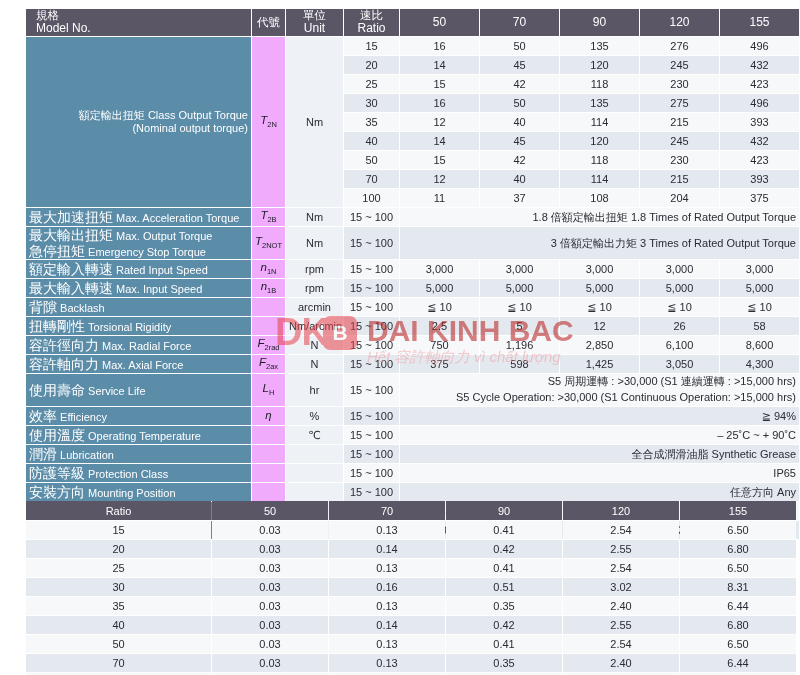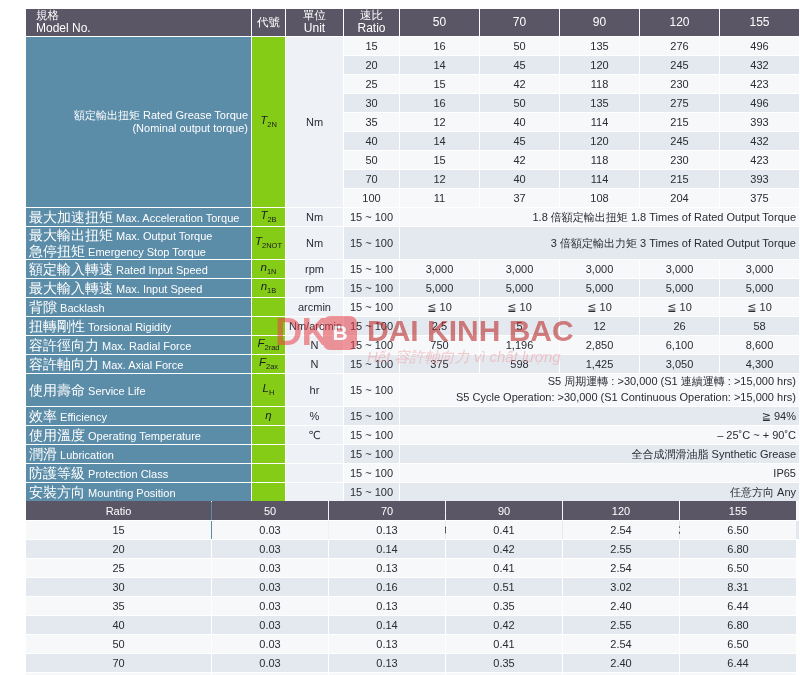--- a/index.html
+++ b/index.html
@@ -83,21 +83,21 @@
   .lbl-big .l2 { display:block;text-align:right; }
 
   
   .cell {
     background: #f6f8fa;
     color: #2b2b33;
     text-align: center;
     font-size: 11px;
   }
   .cell.alt { background: #e3e9ef; }
-  .cell.sym  { background: #84cc16; color:#1b1b22; font-style: italic; font-size: 11.5px; }
+  .cell.sym  { background: #f0abfc; color:#1b1b22; font-style: italic; font-size: 11.5px; }
   .cell.unit { background: #eef2f6; font-size: 11px; }
   .cell.span { text-align: right; font-size: 11px; }
   .cell.span2 { line-height: 1.45; }
   sub { font-size: 7.5px; font-style: normal; letter-spacing: 0; }
 
   
   table.ratio { position: absolute; border-collapse: separate; border-spacing: 1px; table-layout: fixed; }
   table.ratio td { padding: 0; text-align:center; font-size: 11px; }
   .rhd { background: #5a5666; color:#fff; font-size:12px; }
   .rc  { background:#f6f8fa; color:#2b2b33; }
@@ -147,21 +147,21 @@
         <th class="hd">50</th>
         <th class="hd">70</th>
         <th class="hd">90</th>
         <th class="hd">120</th>
         <th class="hd">155</th>
       </tr>
     </thead>
     <tbody id="main-body">
         <tr style="height: 18px;">
           <td class="lbl lbl-big" rowspan="9">
-            <span class="l1">額定輸出扭矩 Rated Grease Torque</span>
+            <span class="l1">額定輸出扭矩 Class Output Torque</span>
             <span class="l2">(Nominal output torque)</span>
           </td>
           <td class="cell sym" rowspan="9"><span>T<sub>2N</sub></span></td>
           <td class="cell unit" rowspan="9">Nm</td>
           <td class="cell">15</td>
           <td class="cell">16</td>
           <td class="cell">50</td>
           <td class="cell">135</td>
           <td class="cell">276</td>
           <td class="cell">496</td>

